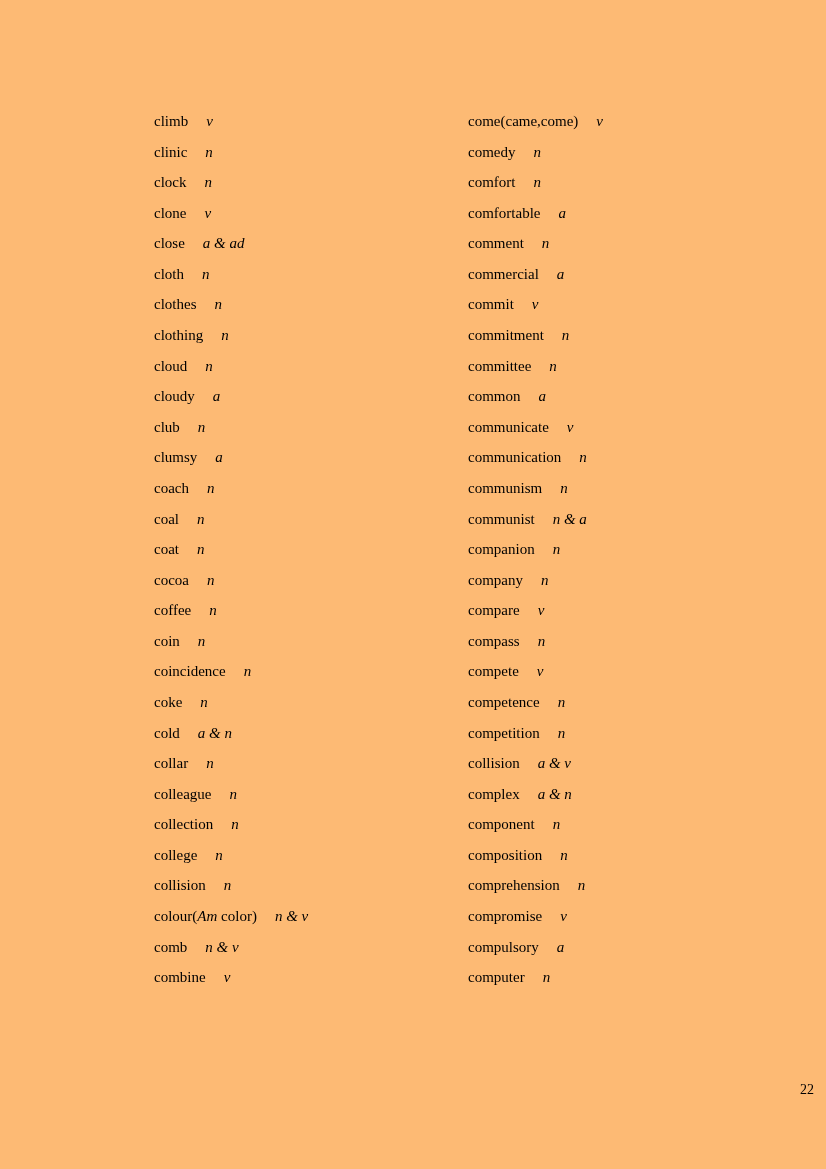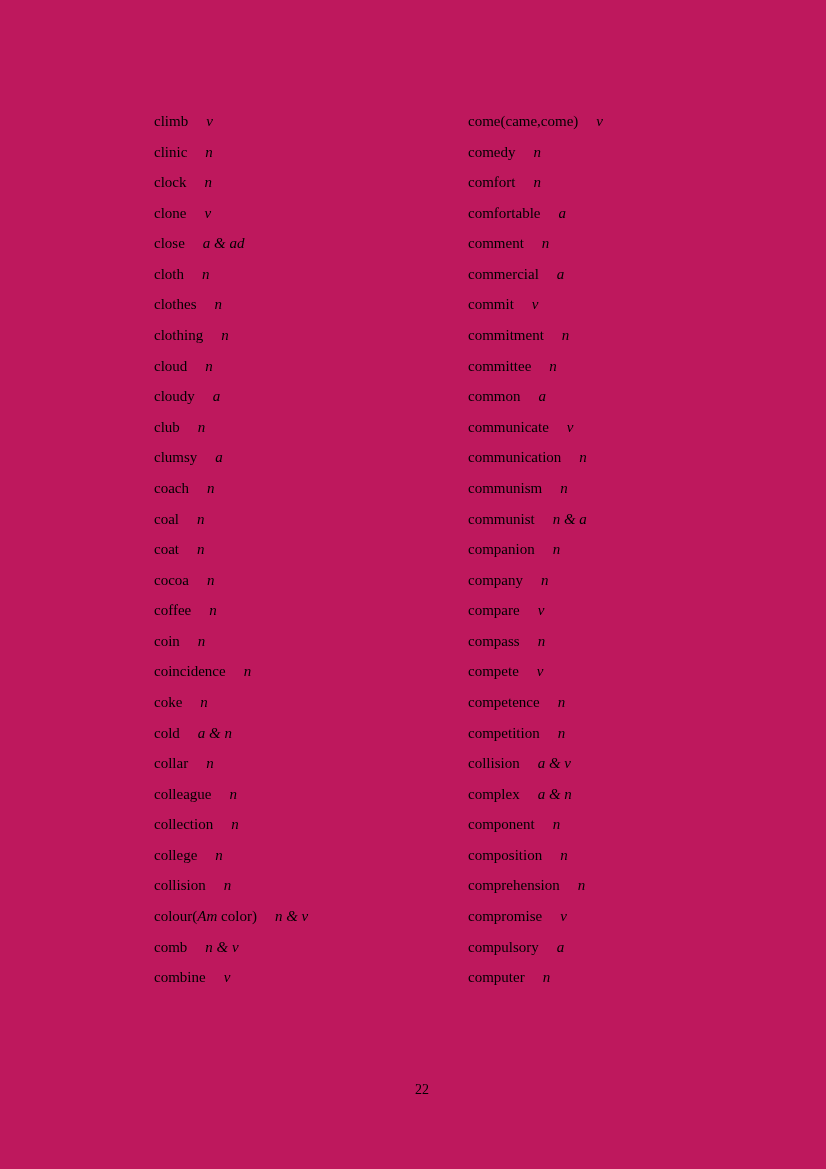--- a/index.html
+++ b/index.html
@@ -4,21 +4,21 @@
 <style>
   html, body {
     margin: 0;
     padding: 0;
     background: #ffffff;
   }
   .page {
     position: relative;
     width: 826px;
     height: 1169px;
-    background: #be185d;
+    background: #fdba74;
     font-family: "Liberation Serif", serif;
     color: #000000;
     overflow: hidden;
   }
   .col {
     position: absolute;
     top: 106px;
     width: 300px;
   }
   .col-left  { left: 154px; }
@@ -33,21 +33,21 @@
   .word .it { font-style: italic; }
   .pos {
     font-style: italic;
     margin-left: 18px;
   }
   .page-number {
     position: absolute;
     top: 1081px;
     left: 30px;
     right: 12px;
-    text-align: center;
+    text-align: right;
     font-size: 14px;
     line-height: 18px;
   }
 </style>
 </head>
 <body>
 
 <div class="page">
   <div class="col col-left" id="col-0">
       <div class="entry"><span class="word"><span>climb</span></span><span class="pos">v</span></div>

